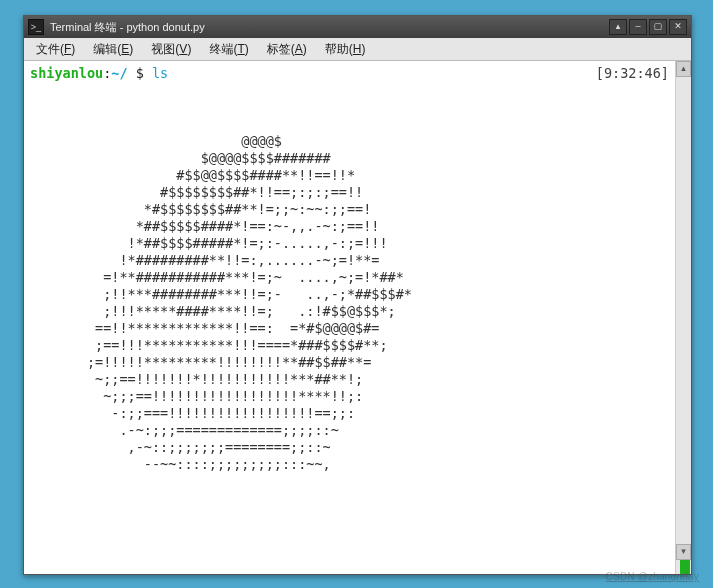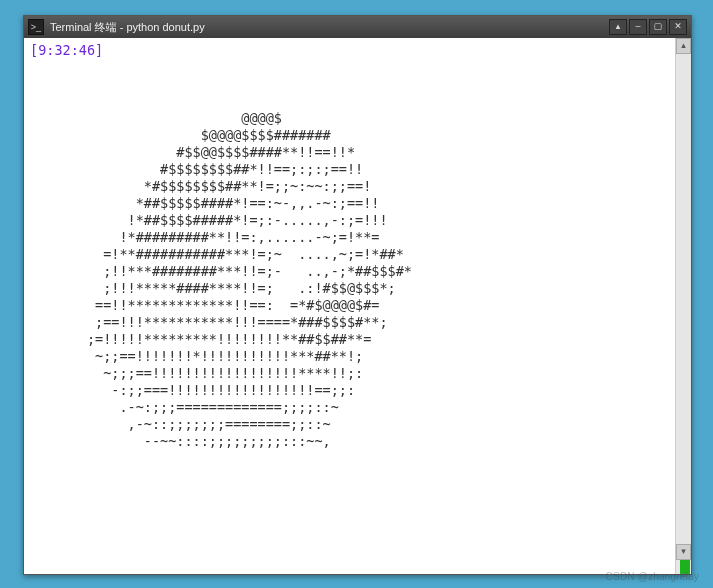--- a/index.html
+++ b/index.html
@@ -123,51 +123,60 @@
     height: 14px;
     background: #1fb01f;
   }
   .prompt-line {
     display: flex;
     justify-content: space-between;
   }
   .shiyanlou { color: #1fb01f; font-weight: bold; }
   .tilde { color: #1fa0d0; font-weight: bold;}
   .cmd { color: #1fa0d0; }
-  .timestamp { color: #6d28d9; }
+  .timestamp { color: #404040; }
   .ascii { color: #333; }
   .watermark {
     position: absolute;
     right: 14px;
     bottom: 6px;
     font-size: 10px;
     color: rgba(60,60,60,0.35);
     font-family: sans-serif;
     letter-spacing: 0.2px;
+    text-decoration: underline;
   }
 </style>
 </head>
 <body>
 
 <div class="window">
 
   <div class="titlebar">
     <div class="app-icon">&gt;_</div>
     <div class="title">Terminal 终端 - python donut.py</div>
     <div class="controls">
       <div class="btn">▴</div>
       <div class="btn">–</div>
       <div class="btn">▢</div>
       <div class="btn">✕</div>
     </div>
   </div>
 
+  <div class="menubar">
+    <div class="item"><span>文件(<u>F</u>)</span></div>
+    <div class="item"><span>编辑(<u>E</u>)</span></div>
+    <div class="item"><span>视图(<u>V</u>)</span></div>
+    <div class="item"><span>终端(<u>T</u>)</span></div>
+    <div class="item"><span>标签(<u>A</u>)</span></div>
+    <div class="item"><span>帮助(<u>H</u>)</span></div>
+  </div>
 
   <div class="terminal-area">
-    <div class="terminal"><div class="prompt-line"><span class="timestamp">[9:32:46]</span></div><div class="ascii" id="ascii-block">
+    <div class="terminal"><div class="prompt-line"><span><span class="shiyanlou">shiyanlou</span><span>:</span><span class="tilde">~/</span><span> $ </span><span class="cmd">ls</span></span><span class="timestamp">[9:32:46]</span></div><div class="ascii" id="ascii-block">
 
 
                           @@@@$
                      $@@@@$$$$#######
                   #$$@@$$$$####**!!==!!*
                 #$$$$$$$$##*!!==;:;:;==!!
               *#$$$$$$$$##**!=;;~:~~:;;==!
              *##$$$$$####*!==:~-,,.-~:;==!!
             !*##$$$$#####*!=;:-.....,-:;=!!!
            !*#########**!!=:,......-~;=!**=

